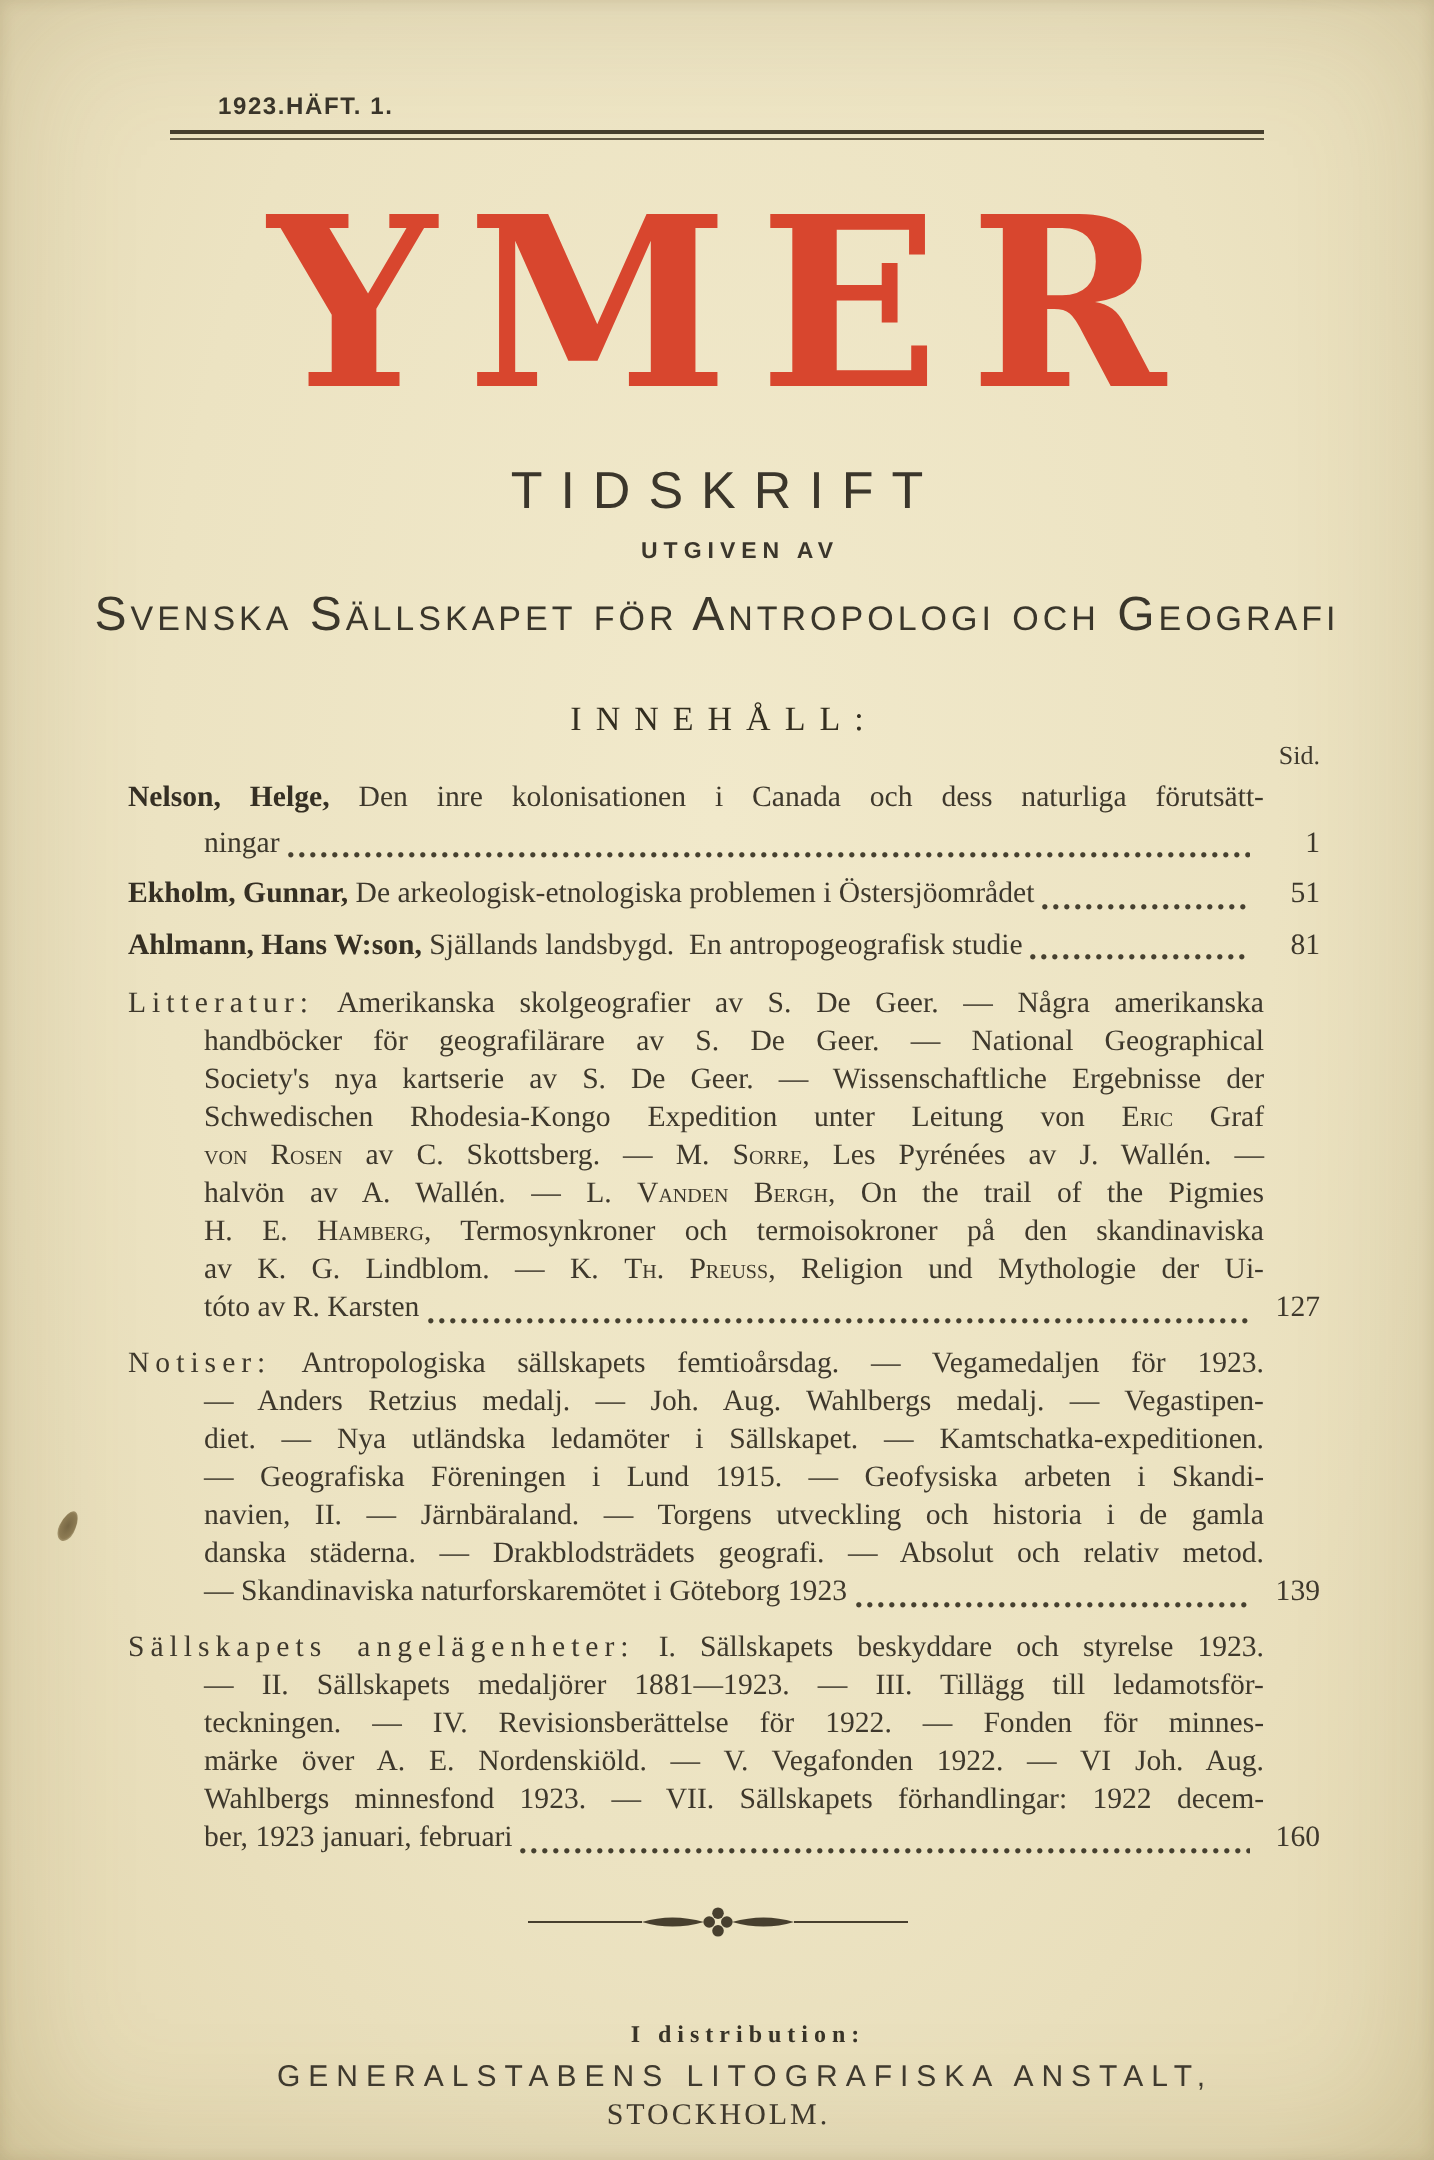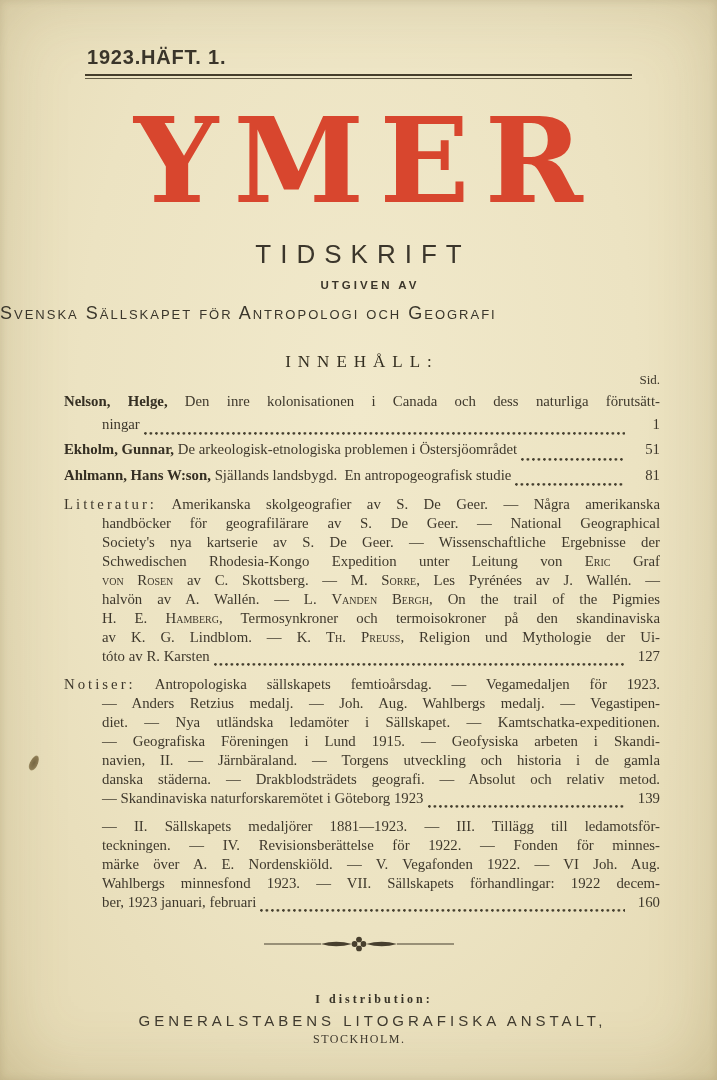--- a/index.html
+++ b/index.html
@@ -6,24 +6,24 @@
   body{width:717px;height:1080px;overflow:hidden;}
   .page{
     position:relative;width:717px;height:1080px;overflow:hidden;
     background:radial-gradient(ellipse at 50% 38%, #f1e9cb 0%, #ece3c2 55%, #e6dbb6 88%, #dfd3aa 100%);
     box-shadow:inset 0 0 70px rgba(120,98,48,.20), inset 0 0 8px rgba(90,70,25,.15);
     font-family:"Liberation Serif", serif;
     color:#3e382c;
   }
   
   .runhead{
-    margin:46px 89px 0 87px;
+    margin:46px 89px 0 109px;
     display:grid;grid-template-columns:auto 1fr auto;align-items:baseline;
     font-family:"Liberation Sans", sans-serif;font-weight:700;
-    font-size:20px;letter-spacing:.8px;color:#3a352a;
+    font-size:12px;letter-spacing:.8px;color:#3a352a;
   }
   .runhead .center{text-align:center;}
   .rules{margin:5px 85px 0 85px;}
   .rule-a{height:2px;background:#453e2c;}
   .rule-b{height:1px;background:#4a432f;margin-top:2px;opacity:.85;}
   
   .title{
     margin-top:26px;text-align:center;
     font-family:"DejaVu Serif", serif;font-weight:700;
     font-size:118px;line-height:112px;letter-spacing:.13em;text-indent:.13em;
@@ -33,43 +33,43 @@
     margin-top:22px;text-align:center;
     font-family:"Liberation Sans", sans-serif;font-weight:400;
     font-size:26px;letter-spacing:9px;text-indent:9px;color:#3b362b;
   }
   .issued-by{
     margin-top:9px;text-align:center;
     font-family:"Liberation Sans", sans-serif;font-weight:700;
     font-size:11.5px;letter-spacing:3px;text-indent:3px;color:#3b362b;padding-left:20px;
   }
   .society{
-    margin-top:12px;
+    margin-top:12px;text-align:center;
     font-family:"Liberation Sans", sans-serif;font-weight:400;
-    font-variant:small-caps;font-size:18px;letter-spacing:2px;color:#3a362b;
+    font-variant:small-caps;font-size:24px;letter-spacing:2px;color:#3a362b;
   }
   
   .toc-head{
     margin-top:28px;text-align:center;
     font-size:17px;letter-spacing:7px;text-indent:7px;color:#332e20;
   }
   .sid{
     margin:0 57px 0 0;text-align:right;
     font-size:13px;color:#3e382c;line-height:15px;
   }
   .toc-body{
     margin:3px 57px 0 64px;
     font-size:14.8px;line-height:19px;color:#3e382c;
   }
   .entry{margin-bottom:3px;}
   .entry.article .line{line-height:22.5px;}
   .entry.section{margin-top:9px;}
-  .line.just{text-align:justify;text-align-last:justify;}
+  .line.just{text-align:justify;text-align-last:justify;margin-right:28px;}
   .line.indent{padding-left:38px;}
-  .line.final{display:flex;align-items:flex-end;}
+  .line.final{display:flex;align-items:center;}
   .ftxt{white-space:pre;flex:0 0 auto;}
   .dots{
     flex:1 1 auto;margin:0 5px 0 4px;height:1em;
     background:radial-gradient(circle at 1.4px 1.4px, #46402f 1.05px, rgba(0,0,0,0) 1.55px) left bottom/5.5px 3px repeat-x;
   }
   .pnum{flex:0 0 30px;text-align:right;}
   .b{font-weight:700;color:#352f23;}
   .sp{letter-spacing:3px;}
   .sc{font-variant:small-caps;}
   
@@ -78,21 +78,21 @@
     margin-top:36px;text-align:center;font-weight:700;
     font-size:12px;letter-spacing:3px;text-indent:3px;color:#383327;padding-left:28px;
   }
   .printer{
     margin-top:5px;text-align:center;
     font-family:"Liberation Sans", sans-serif;font-weight:400;
     font-size:15px;letter-spacing:4px;text-indent:4px;color:#3f3a2e;padding-left:24px;
   }
   .city{
     margin-top:3px;text-align:center;
-    font-size:12px;letter-spacing:1.5px;text-indent:1.5px;color:#3e382c;
+    font-size:15px;letter-spacing:1.5px;text-indent:1.5px;color:#3e382c;
   }
   
   .stain{
     position:absolute;left:30px;top:755px;width:8px;height:16px;
     background:radial-gradient(ellipse at 50% 50%, #63522f 0%, #7d6a42 60%, rgba(125,106,66,0) 100%);
     border-radius:50% 50% 50% 50% / 60% 60% 40% 40%;
     transform:rotate(26deg);opacity:.85;
   }
 </style>
 </head>
@@ -161,20 +161,21 @@
         <div class="line indent just"><span>— Geografiska Föreningen i Lund 1915. — Geofysiska arbeten i Skandi-</span></div>
         <div class="line indent just"><span>navien, II. — Järnbäraland. — Torgens utveckling och historia i de gamla</span></div>
         <div class="line indent just"><span>danska städerna. — Drakblodsträdets geografi. — Absolut och relativ metod.</span></div>
         <div class="line indent final">
           <span class="ftxt"><span>— Skandinaviska naturforskaremötet i Göteborg 1923</span></span>
           <span class="dots"></span>
           <span class="pnum">139</span>
         </div>
       </div>
       <div class="entry section">
+        <div class="line just"><span class="sp">Sällskapets angelägenheter:</span><span> I.  Sällskapets beskyddare och styrelse 1923.</span></div>
         <div class="line indent just"><span>— II. Sällskapets medaljörer 1881—1923. — III. Tillägg till ledamotsför-</span></div>
         <div class="line indent just"><span>teckningen. — IV. Revisionsberättelse för 1922. — Fonden för minnes-</span></div>
         <div class="line indent just"><span>märke över A. E. Nordenskiöld. — V. Vegafonden 1922. — VI Joh. Aug.</span></div>
         <div class="line indent just"><span>Wahlbergs minnesfond 1923. — VII. Sällskapets förhandlingar: 1922 decem-</span></div>
         <div class="line indent final">
           <span class="ftxt"><span>ber, 1923 januari, februari</span></span>
           <span class="dots"></span>
           <span class="pnum">160</span>
         </div>
       </div>

